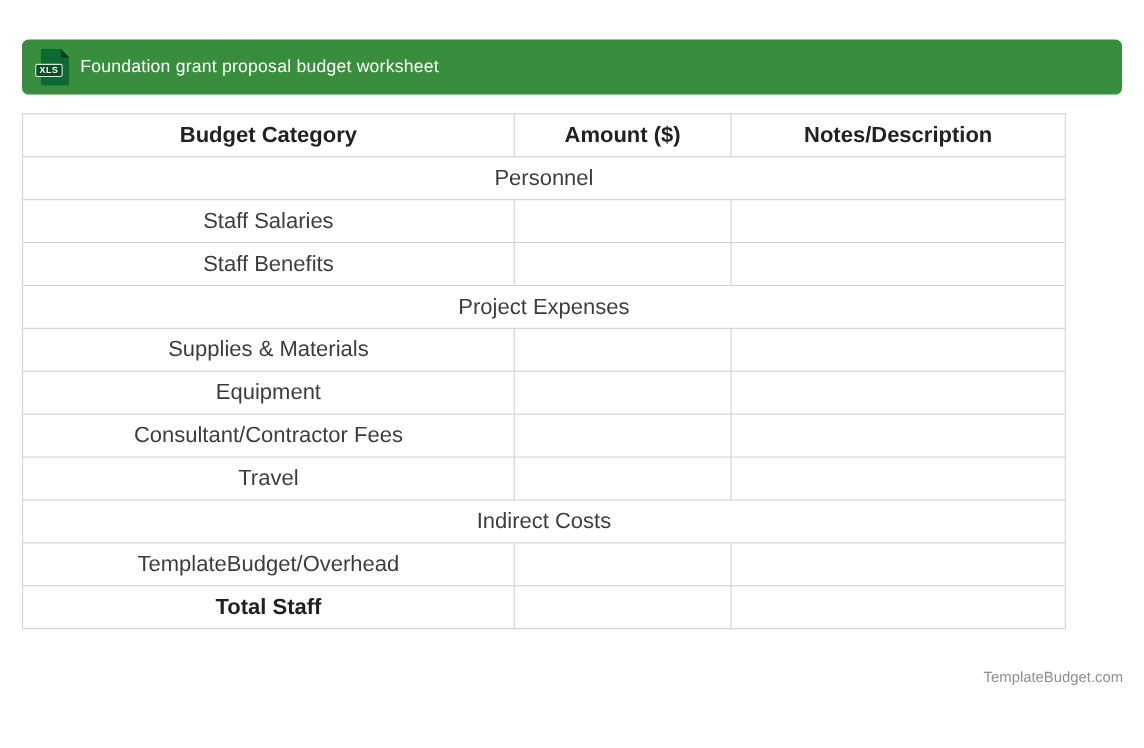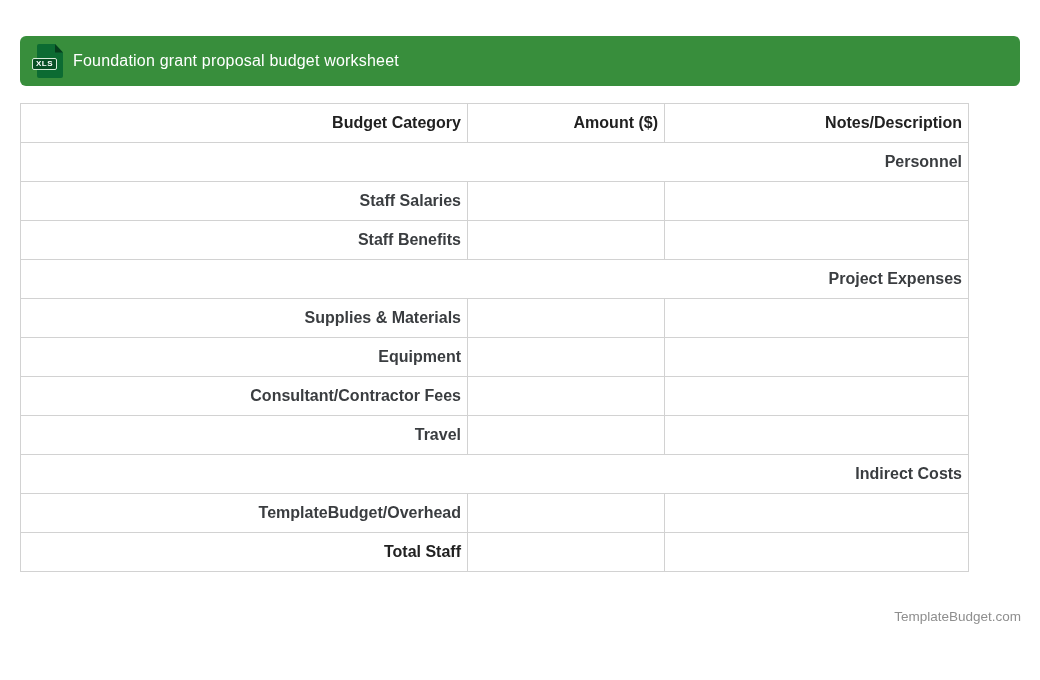--- a/index.html
+++ b/index.html
@@ -44,25 +44,25 @@
   }
 
   
   .budget-table{
     border-collapse:collapse;table-layout:fixed;
     width:948px;margin-top:17px;
   }
   .budget-table th,.budget-table td{
     border:1px solid var(--border-gray);
     height:39px;vertical-align:middle;
-    padding:0 6px 0 6px;text-align:right;
-    font-size:16px;
+    padding:0 6px 0 6px;text-align:center;
+    font-size:20px;
   }
   .budget-table th{font-weight:700;color:#212121;}
-  .budget-table td{font-weight:700;color:#3a3d40;}
+  .budget-table td{font-weight:400;color:#3a3d40;}
   tr.total td:first-child{font-weight:700;color:#212121;}
 
   
   .footer{width:948px;margin-top:35px;text-align:right;}
   .footer span{
     display:inline-block;
     transform:translateX(53px); 
     font-size:13.5px;color:#8e8e8e;
   }
 </style>

